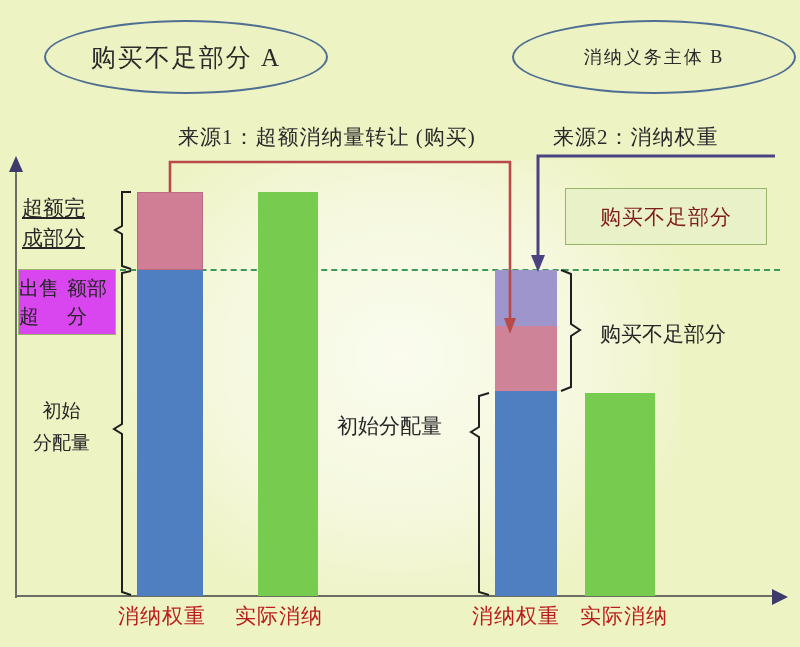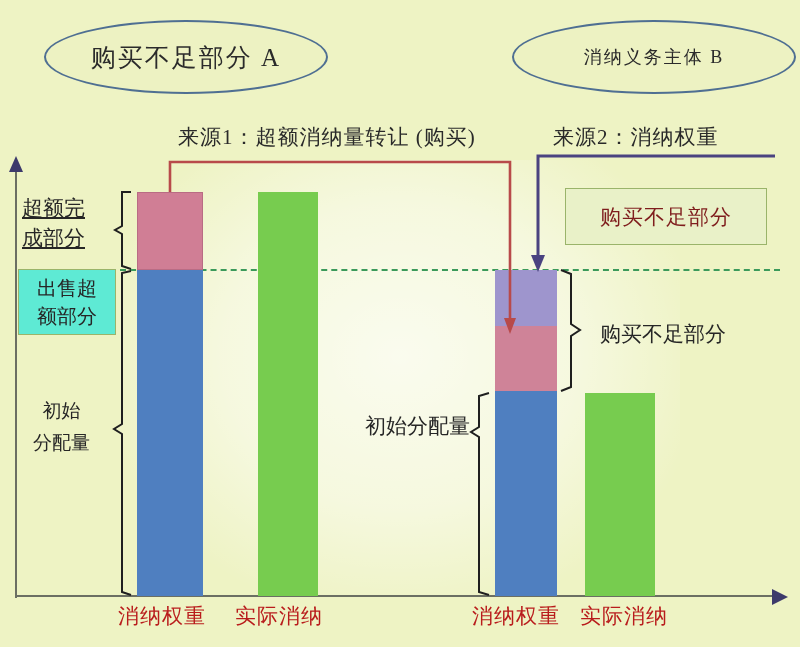--- a/index.html
+++ b/index.html
@@ -57,26 +57,26 @@
   #bar-b-green{left:585px;top:393px;width:70px;height:203px;background:#77cc4f;}
 
   
   svg.overlay{position:absolute;left:0;top:0;width:800px;height:647px;pointer-events:none;}
 
   
   .txt{position:absolute;color:#262626;white-space:nowrap;}
   #lbl-over{left:22px;top:193px;font-size:21px;line-height:30px;text-align:left;text-decoration:underline;}
   #lbl-sell-box{
     position:absolute;left:18px;top:269px;width:96px;height:64px;
-    border:1px solid #9ab46a;background:#5eead4;
-    display:flex;flex-direction:column;align-items:center;justify-content:center;
+    border:1px solid #9ab46a;background:#d946ef;
+    display:flex;flex-direction:row;align-items:center;justify-content:center;
     font-size:20px;line-height:28px;color:#262626;
   }
   #lbl-init-a{left:33px;top:395px;font-size:19px;line-height:32px;text-align:center;}
-  #lbl-init-b{left:337px;top:412px;font-size:21px;margin-left:28px;}
+  #lbl-init-b{left:337px;top:412px;font-size:21px;}
   #lbl-undone{left:600px;top:320px;font-size:21px;}
   #buy-short-box{
     position:absolute;left:565px;top:188px;width:200px;height:55px;
     border:1px solid #9ab46a;background:#e9f1c8;
     display:flex;align-items:center;justify-content:center;
     font-size:21px;color:#7f1d1d;letter-spacing:1px;
   }
 
   .tick-label{position:absolute;font-size:21px;color:#b91c1c;white-space:nowrap;letter-spacing:1px;}
   #tl-a1{left:118px;top:602px;}

